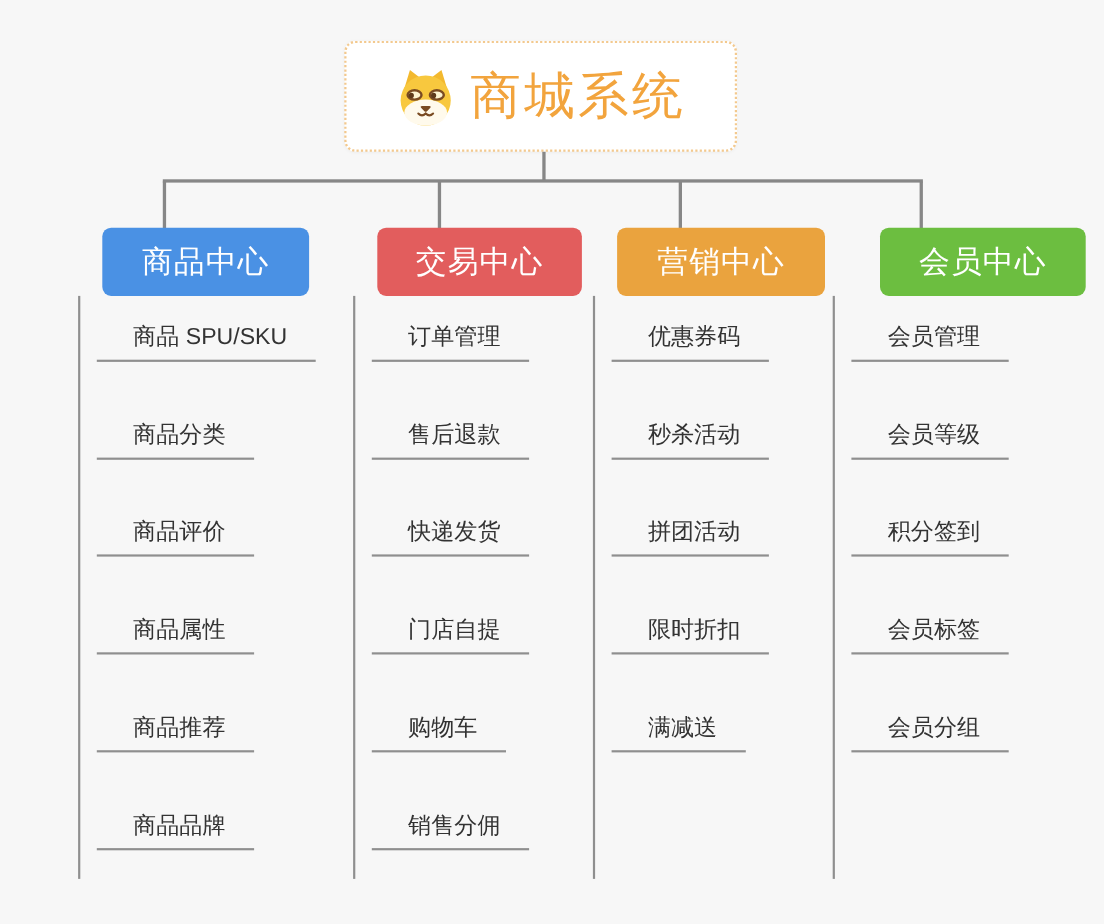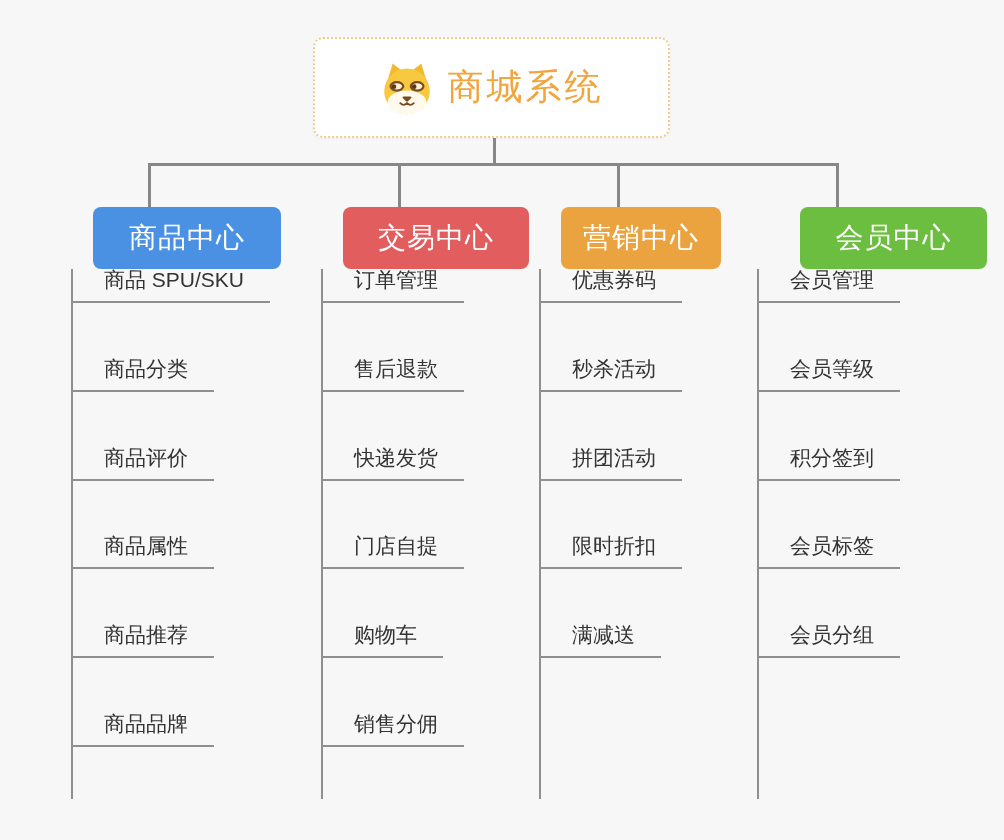--- a/index.html
+++ b/index.html
@@ -10,49 +10,49 @@
   html,body{background:var(--bg);font-family:"Liberation Sans","DejaVu Sans",sans-serif;}
   .canvas{position:relative;width:1004px;height:840px;background:var(--bg);overflow:hidden;}
 
   
   .root-node{
     position:absolute;left:313px;top:37px;width:357px;height:101px;
     background:#ffffff;border:2px dotted var(--root-border);border-radius:10px;
     display:flex;align-items:center;justify-content:center;gap:14px;
     box-shadow:0 1px 3px rgba(0,0,0,0.04);cursor:pointer;
   }
-  .root-label{font-size:36px;letter-spacing:3px;color:var(--root-text);font-weight:500;}
+  .root-label{font-size:46px;letter-spacing:3px;color:var(--root-text);font-weight:500;}
   .doge{width:54px;height:54px;display:inline-block;}
 
   
   .conn{position:absolute;background:var(--connector);}
   .stem{left:493px;top:138px;width:3px;height:26px;}
   .bus{left:148px;top:163px;width:691px;height:3px;}
   .drop{top:165px;width:3px;height:43px;}
   .d0{left:148px;} .d1{left:398px;} .d2{left:617px;} .d3{left:836px;}
 
   
   .branch-box{
     position:absolute;top:207px;height:62px;border-radius:8px;
     display:flex;align-items:center;justify-content:center;cursor:pointer;margin-left:36px;
   }
   .branch-box span{color:var(--branch-text);font-size:28px;letter-spacing:1px;}
   .b0{left:57px;width:188px;}
   .b1{left:307px;width:186px;}
-  .b2{left:525px;width:160px;}
+  .b2{left:525px;width:189px;}
   .b3{left:764px;width:187px;}
 
   
   .trunk{position:absolute;top:269px;width:2px;height:530px;background:var(--line);}
   .t0{left:71px;} .t1{left:321px;} .t2{left:539px;} .t3{left:757px;}
 
   
   .col{position:absolute;top:266px;}
   .c0{left:71px;} .c1{left:321px;} .c2{left:539px;} .c3{left:757px;}
-  .node{height:88.8px;display:flex;align-items:flex-start;cursor:pointer;}
+  .node{height:88.8px;display:flex;align-items:center;cursor:pointer;padding-left:17px;}
   .nlabel{
     display:inline-block;padding:0 26px 7px 33px;
     border-bottom:2px solid var(--line);
     font-size:21px;color:var(--child-text);white-space:nowrap;
   }
 </style>
 </head>
 <body>
 
 <div class="canvas">

